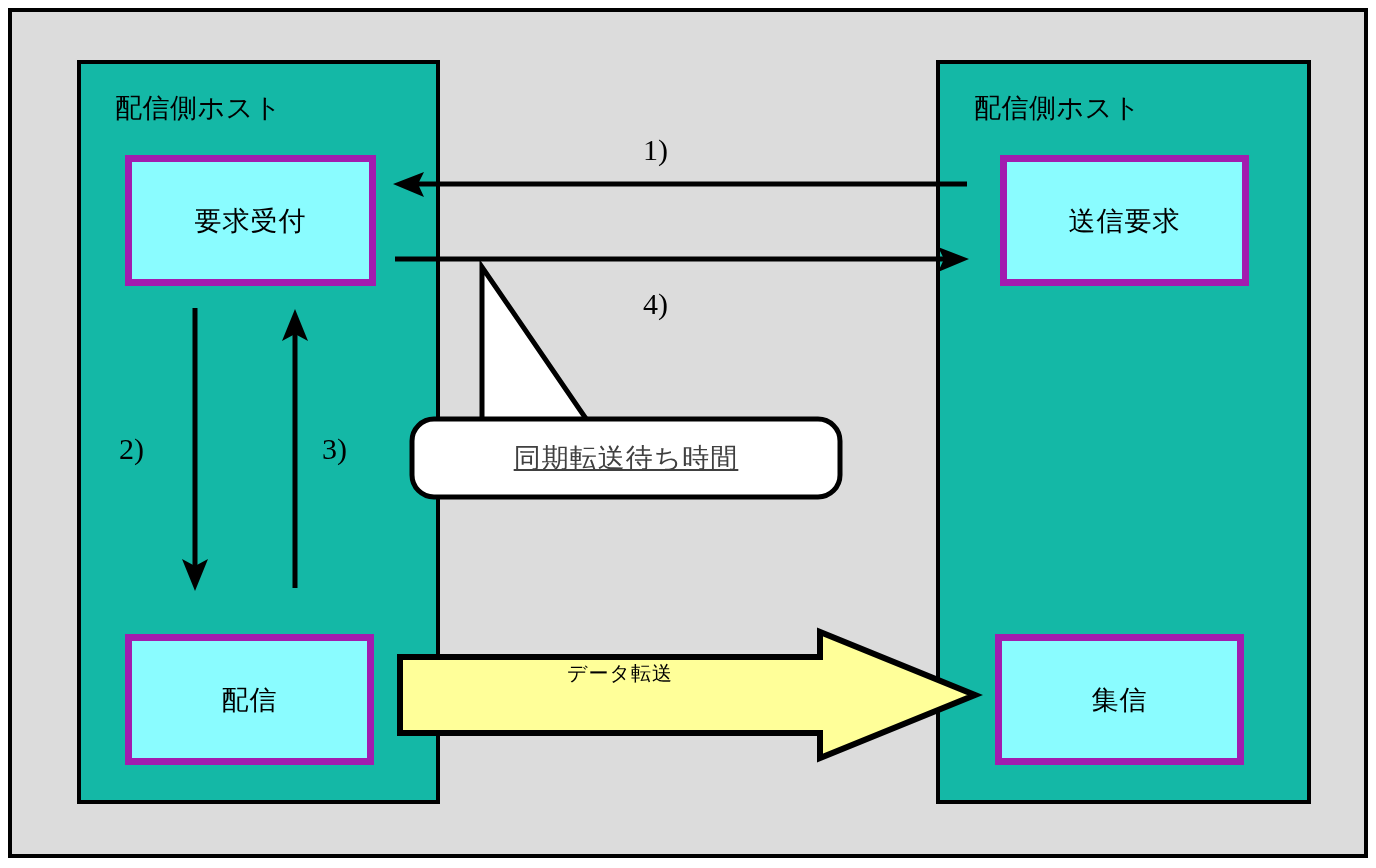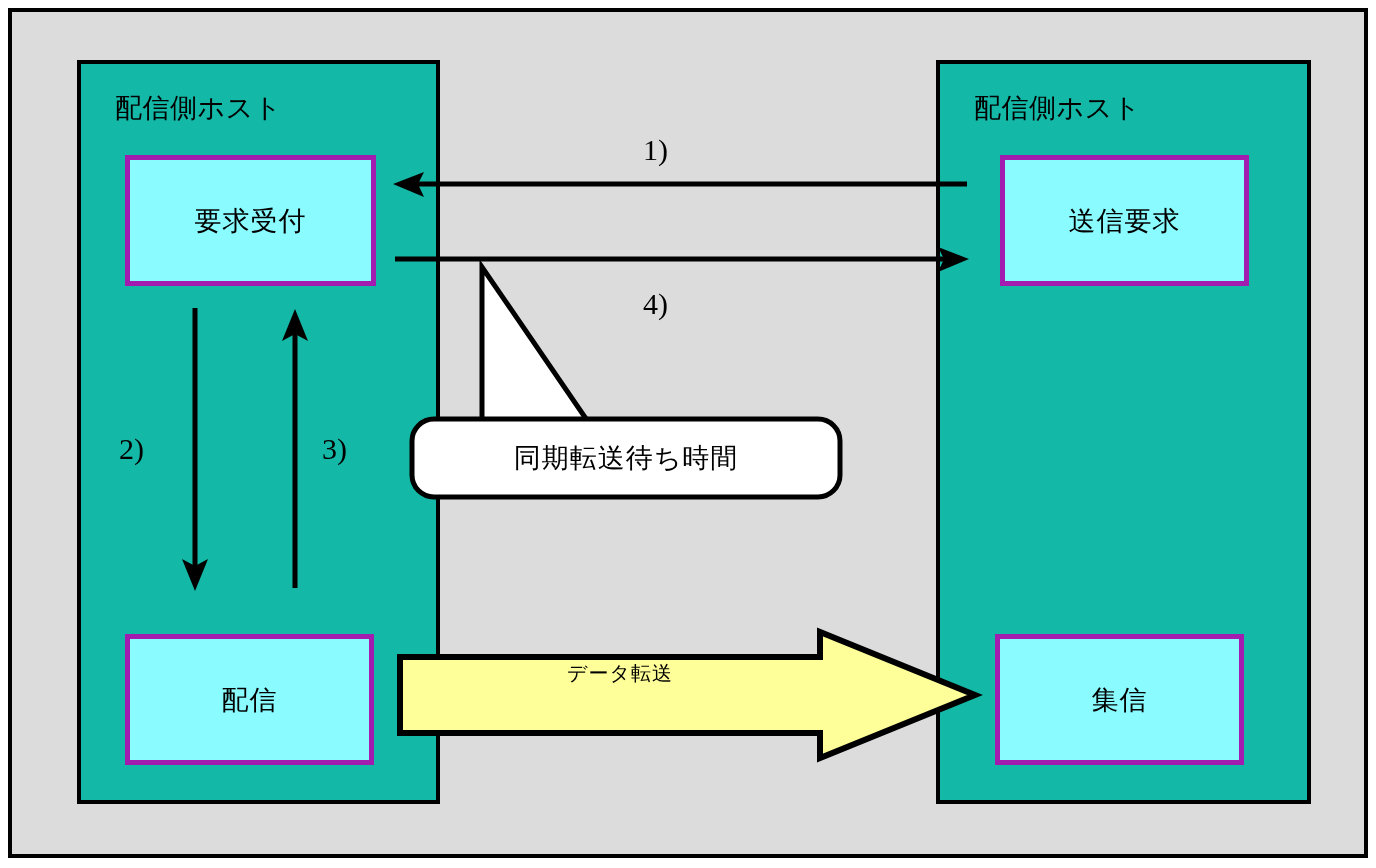--- a/index.html
+++ b/index.html
@@ -54,21 +54,21 @@
     font-size: 27px;
     color: #000000;
     white-space: nowrap;
     letter-spacing: 0.5px;
   }
   
   .proc-box {
     position: absolute;
     box-sizing: border-box;
     background: #8afcff;
-    border: 5px solid #a21caf;
+    border: 7px solid #a21caf;
     display: flex;
     align-items: center;
     justify-content: center;
     font-size: 27px;
     color: #000000;
     letter-spacing: 1px;
   }
   #box-req-accept  { left: 125px; top: 155px; width: 251px; height: 131px; }
   #box-distribute  { left: 125px; top: 634px; width: 249px; height: 131px; }
   #box-send-req    { left: 1000px; top: 155px; width: 249px; height: 131px; }
@@ -100,22 +100,23 @@
   #callout-text {
     position: absolute;
     left: 412px;
     top: 419px;
     width: 428px;
     height: 78px;
     display: flex;
     align-items: center;
     justify-content: center;
     font-size: 27px;
-    color: #000000;
+    color: #404040;
     letter-spacing: 1px;
+    text-decoration: underline;
   }
   
   #data-transfer-label {
     position: absolute;
     left: 430px;
     top: 660px;
     width: 380px;
     text-align: center;
     font-size: 20px;
     color: #000000;

